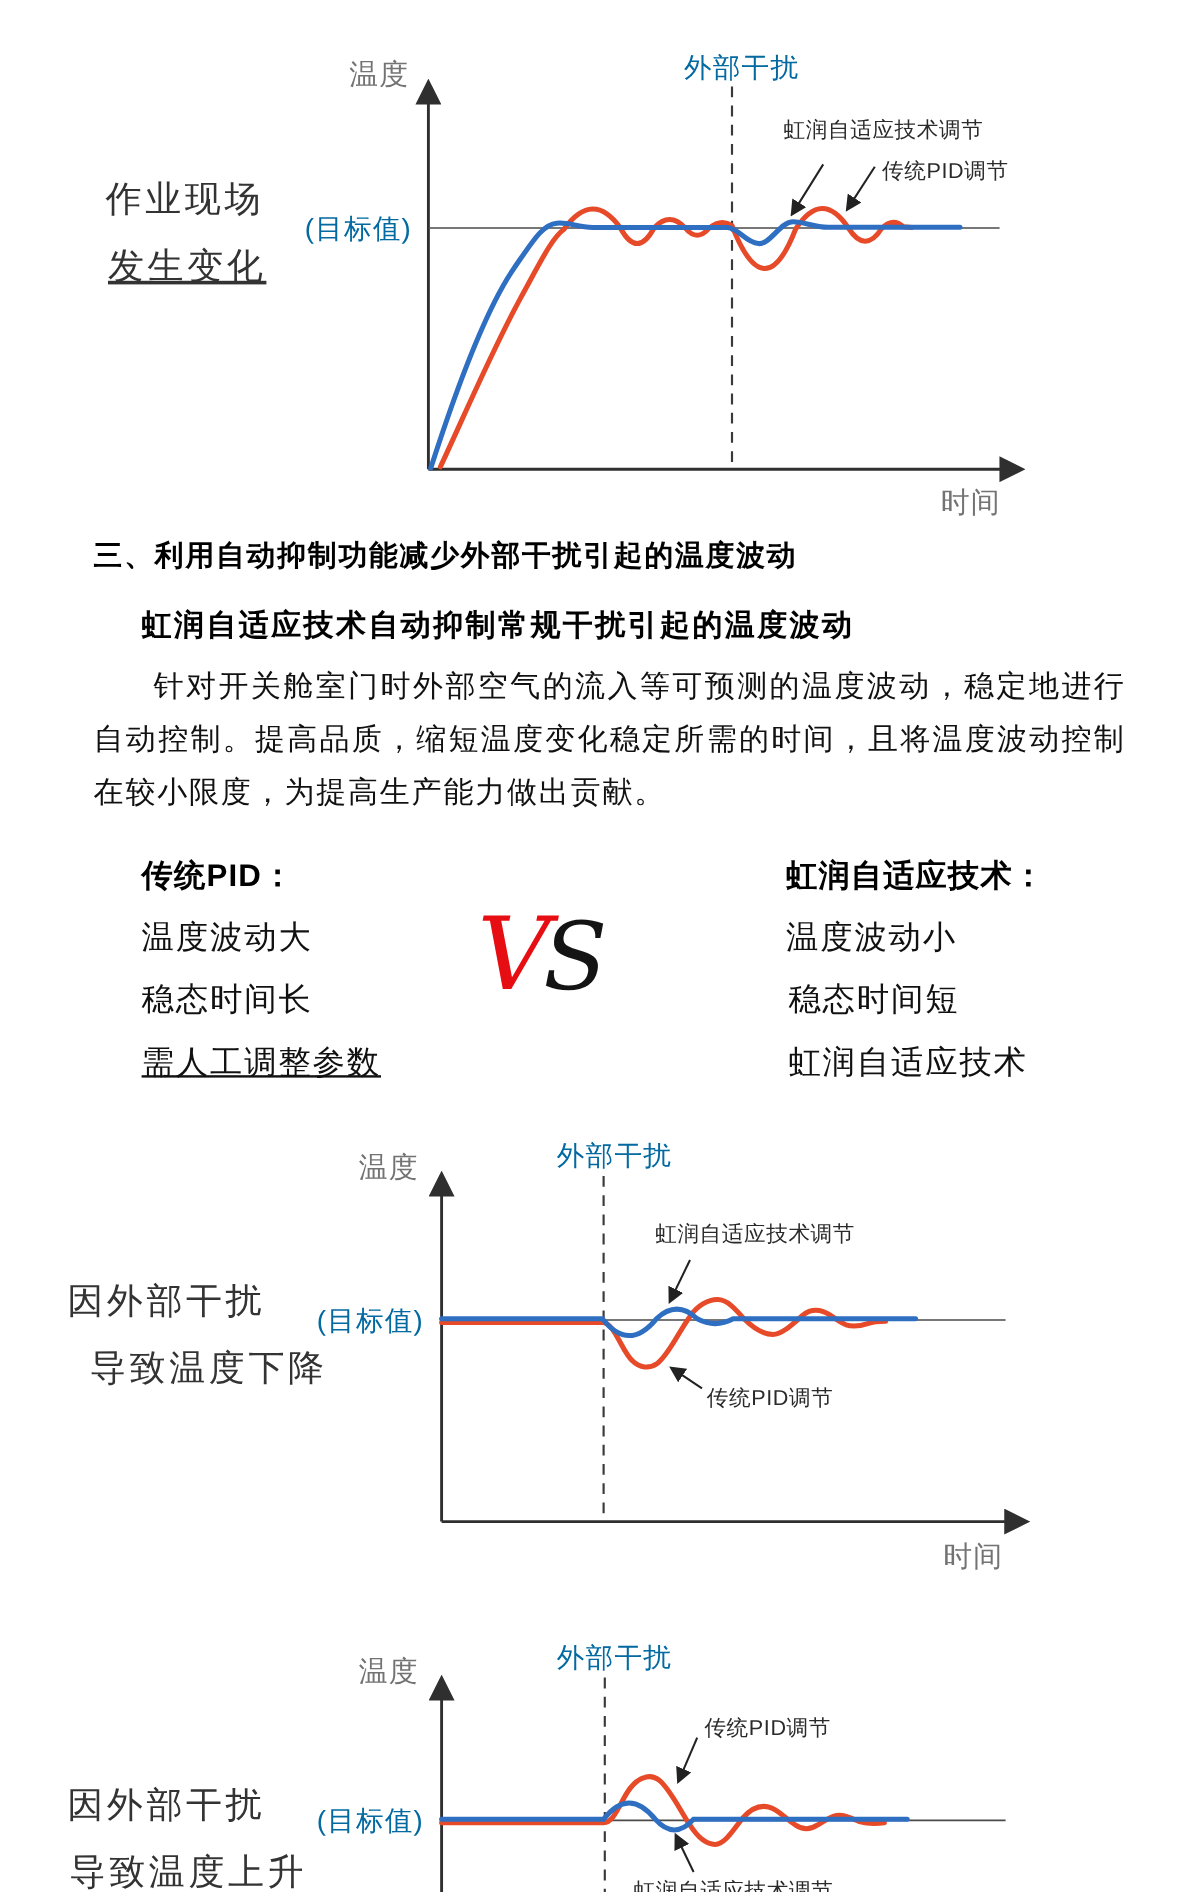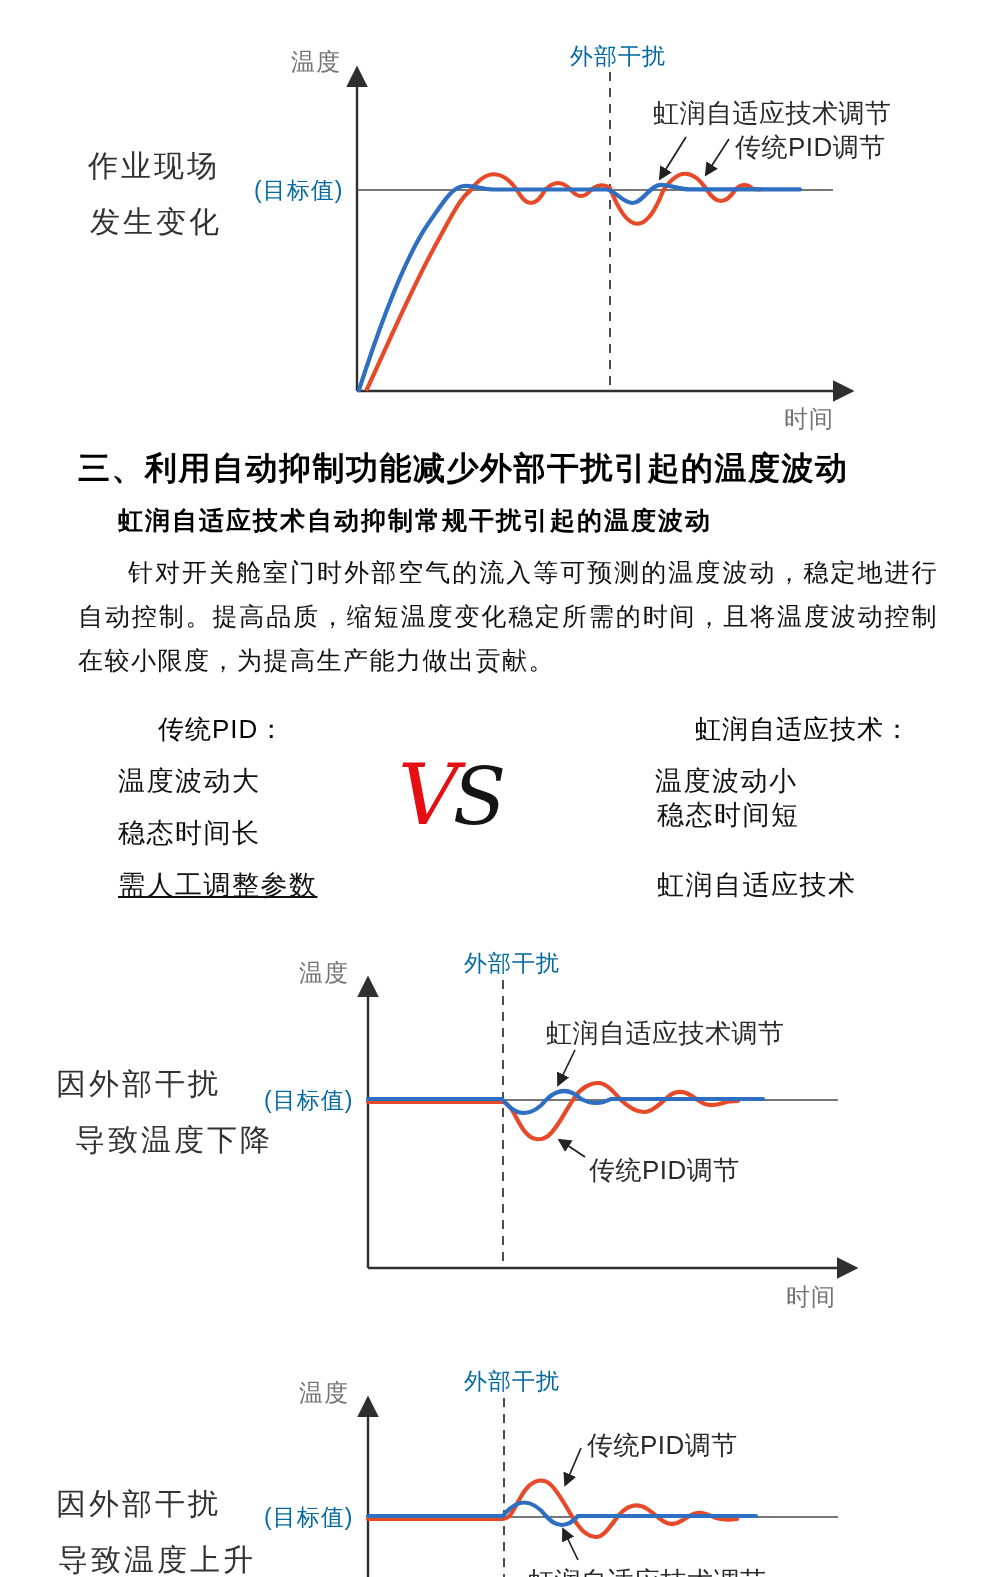--- a/index.html
+++ b/index.html
@@ -1,27 +1,27 @@
 <!DOCTYPE html>
 <html><head>
 <meta charset="utf-8">
 <style>
   html,body{margin:0;padding:0;background:#ffffff;}
   #page{position:relative;width:990px;height:1577px;background:#ffffff;overflow:hidden;
         font-family:"Liberation Sans",sans-serif;color:#1d1d1d;}
   .abs{position:absolute;white-space:nowrap;}
   .axis-label{font-size:24px;color:#737373;letter-spacing:1px;}
   .small-label{font-size:23px;color:#0369a1;letter-spacing:1px;}
-  .curve-label{font-size:26px;color:#2a2a2a;letter-spacing:0.5px;}
+  .curve-label{font-size:18px;color:#2a2a2a;letter-spacing:0.5px;}
   .scenario{font-size:30px;color:#333;letter-spacing:3px;}
-  .heading{font-size:32px;font-weight:bold;color:#000;letter-spacing:1.5px;}
+  .heading{font-size:24px;font-weight:bold;color:#000;letter-spacing:1.5px;}
   .subheading{font-size:25px;font-weight:bold;color:#000;letter-spacing:2px;margin-left:11px;}
   .para{font-size:25px;color:#111;line-height:44px;letter-spacing:1.5px;
         width:860px;white-space:normal;text-align:justify;text-indent:2em;}
-  .cmp-title{font-size:26px;font-weight:normal;color:#000;letter-spacing:1px;margin-left:40px;}
+  .cmp-title{font-size:26px;font-weight:bold;color:#000;letter-spacing:1px;}
   .cmp-item{font-size:27px;color:#111;letter-spacing:1.5px;}
   .vs{font-family:"DejaVu Serif",serif;font-style:italic;}
   .vs .v{font-size:84px;color:#e60e12;}
   .vs .s{font-size:78px;color:#141414;margin-left:-6px;}
   svg{position:absolute;left:0;top:0;}
 </style>
 </head>
 <body>
 
 <div id="page">
@@ -81,21 +81,21 @@
                C649,1508 655,1516 663,1521 C669,1525 675,1525 681,1521
                C687,1518 691,1514 697,1513 C703,1512 709,1515 716,1518
                C723,1520 730,1520 737,1519" fill="none" stroke="#E74A28" stroke-width="4.2" stroke-linecap="round"></path>
       <path d="M368,1516 L503,1516 Q524,1489 546,1516 Q562,1534 578,1516 L756,1516" fill="none" stroke="#2F6FC2" stroke-width="4.2" stroke-linecap="round"></path>
       <line x1="581" y1="1448" x2="566" y2="1483" stroke="#222" stroke-width="1.7" marker-end="url(#ah)"></line>
       <line x1="578" y1="1560" x2="564" y2="1531" stroke="#222" stroke-width="1.7" marker-end="url(#ah)"></line>
     </g>
   </svg>
 
   <div class="abs scenario" style="left:88px;top:146px;">作业现场</div>
-  <div class="abs scenario" style="left:90px;top:202px;">发生变化</div>
+  <div class="abs scenario" style="left:90px;top:202px;text-decoration:underline;">发生变化</div>
   <div class="abs axis-label" style="left:291px;top:46px;">温度</div>
   <div class="abs small-label" style="left:570px;top:41px;">外部干扰</div>
   <div class="abs curve-label" style="left:653px;top:96px;">虹润自适应技术调节</div>
   <div class="abs curve-label" style="left:735px;top:130px;">传统PID调节</div>
   <div class="abs small-label" style="left:254px;top:175px;">(目标值)</div>
   <div class="abs axis-label" style="left:784px;top:403px;">时间</div>
 
   <div class="abs heading" style="left:78px;top:447px;">三、利用自动抑制功能减少外部干扰引起的温度波动</div>
   <div class="abs subheading" style="left:107px;top:504px;">虹润自适应技术自动抑制常规干扰引起的温度波动</div>
   <div class="abs para" style="left:78px;top:550px;">针对开关舱室门时外部空气的流入等可预测的温度波动，稳定地进行自动控制。提高品质，缩短温度变化稳定所需的时间，且将温度波动控制在较小限度，为提高生产能力做出贡献。</div>
@@ -104,21 +104,21 @@
   <div class="abs cmp-item" style="left:118px;top:763px;">温度波动大</div>
   <div class="abs cmp-item" style="left:118px;top:815px;">稳态时间长</div>
   <div class="abs cmp-item" style="left:118px;top:867px;text-decoration:underline;">需人工调整参数</div>
 
   <div class="abs vs" style="left:398px;top:746px;">
     <span class="v">V</span><span class="s">S</span>
   </div>
 
   <div class="abs cmp-title" style="left:655px;top:712px;">虹润自适应技术：</div>
   <div class="abs cmp-item" style="left:655px;top:763px;">温度波动小</div>
-  <div class="abs cmp-item" style="left:657px;top:797px;">稳态时间短</div>
+  <div class="abs cmp-item" style="left:657px;top:815px;">稳态时间短</div>
   <div class="abs cmp-item" style="left:657px;top:867px;">虹润自适应技术</div>
 
   <div class="abs scenario" style="left:56px;top:1064px;">因外部干扰</div>
   <div class="abs scenario" style="left:75px;top:1120px;">导致温度下降</div>
   <div class="abs axis-label" style="left:299px;top:957px;">温度</div>
   <div class="abs small-label" style="left:464px;top:948px;">外部干扰</div>
   <div class="abs curve-label" style="left:546px;top:1016px;">虹润自适应技术调节</div>
   <div class="abs curve-label" style="left:589px;top:1153px;">传统PID调节</div>
   <div class="abs small-label" style="left:264px;top:1085px;">(目标值)</div>
   <div class="abs axis-label" style="left:786px;top:1281px;">时间</div>

